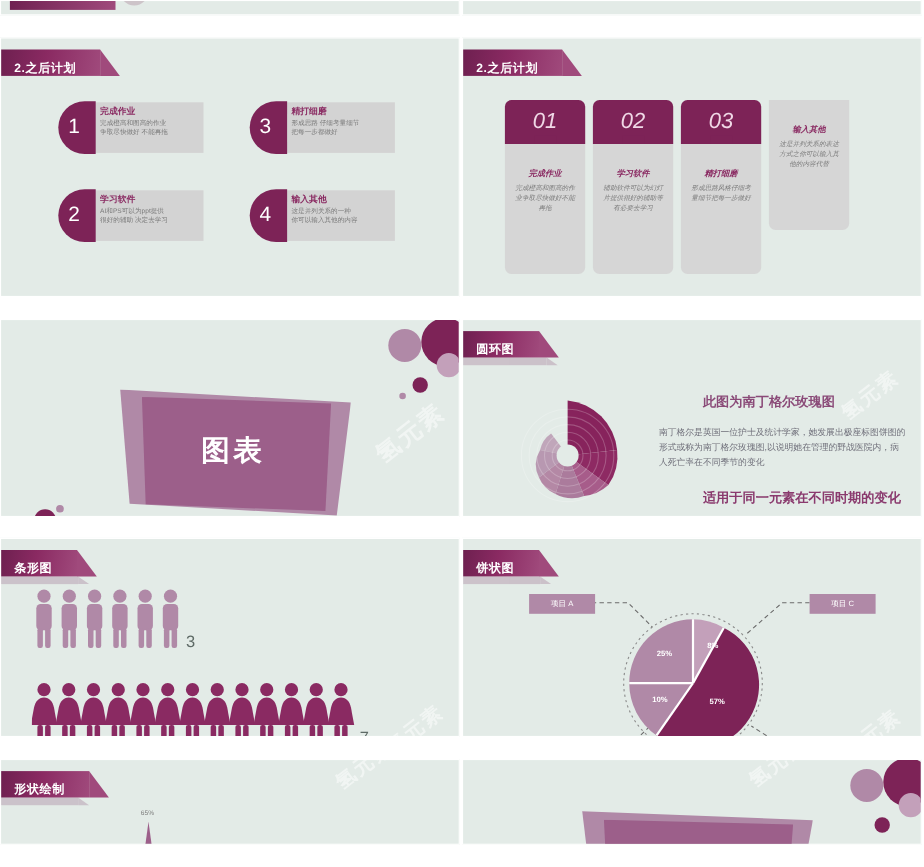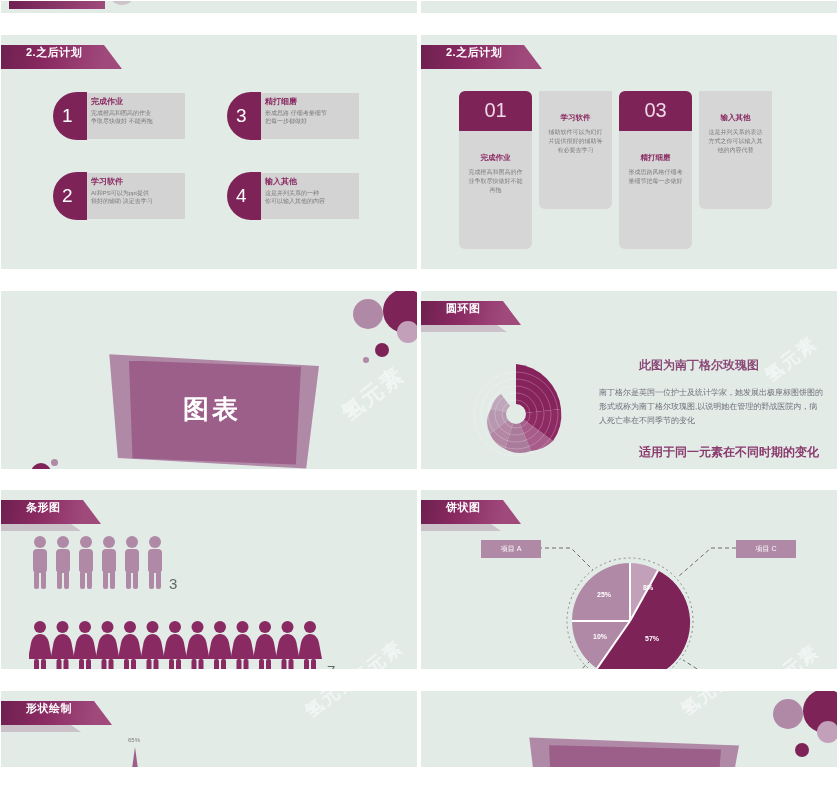--- a/index.html
+++ b/index.html
@@ -28,22 +28,22 @@
   .s-h14{height:14px;}
   .s-h236{height:236px;}
   .s-h250{height:180px;}
   .s-h225{height:181px;}
   .s-h78{height:78px;}
 
   
   .ribbon{
     position:absolute;left:0;top:10px;
     height:24px;
-    display:flex;align-items:flex-start;
-    padding-left:25px;padding-right:22px;
+    display:flex;align-items:flex-end;
+    padding-left:12px;padding-right:22px;
     background:linear-gradient(100deg,#6e2050 0%,#8a2a62 45%,#a04a7c 100%);
     color:#ffffff;font-size:11px;font-weight:bold;
     letter-spacing:.5px;
     z-index:5;
   }
   .ribbon:after{
     content:"";position:absolute;right:-18px;top:0;
     border-top:24px solid transparent;
     border-left:18px solid #a04a7c;
   }
@@ -74,21 +74,21 @@
   .item-circ span{
     color:#ffffff;font-size:19px;font-weight:300;
     margin-left:9px;line-height:1;
   }
   .item-txt{position:absolute;left:38px;top:3px;width:96px;}
   .item-title{font-size:8px;font-weight:bold;color:#8a2a62;margin-bottom:2px;}
   .item-desc{font-size:6px;color:#7a7a7a;line-height:1.45;}
 
   
   .cards{position:absolute;left:38px;top:56px;display:flex;gap:13px;}
-  .card{position:relative;width:67px;}
+  .card{position:relative;width:67px;font-style:italic;}
   .card-head{
     position:relative;height:40px;width:73px;
     background:#7d2357;border-radius:6px 6px 0 0;
     display:flex;align-items:center;justify-content:center;
   }
   .card-head span{color:#f0d8e6;font-size:20px;font-weight:300;}
   .card-notch{
     position:absolute;left:50%;bottom:-8px;transform:translateX(-50%);
     width:20px;height:16px;background:#7d2357;
     border-radius:0 0 12px 12px;
@@ -232,20 +232,24 @@
         <div class="card-head">
           <span>01</span>
           <div class="card-notch"></div>
         </div>
         <div class="card-body">
           <div class="card-title">完成作业</div>
           <div class="card-desc">完成橙高和图高的作业争取尽快做好不能再拖</div>
         </div>
       </div>
       <div class="card">
+        <div class="card-head">
+          <span>02</span>
+          <div class="card-notch"></div>
+        </div>
         <div class="card-body">
           <div class="card-title">学习软件</div>
           <div class="card-desc">辅助软件可以为幻灯片提供很好的辅助等有必要去学习</div>
         </div>
       </div>
       <div class="card">
         <div class="card-head">
           <span>03</span>
           <div class="card-notch"></div>
         </div>

